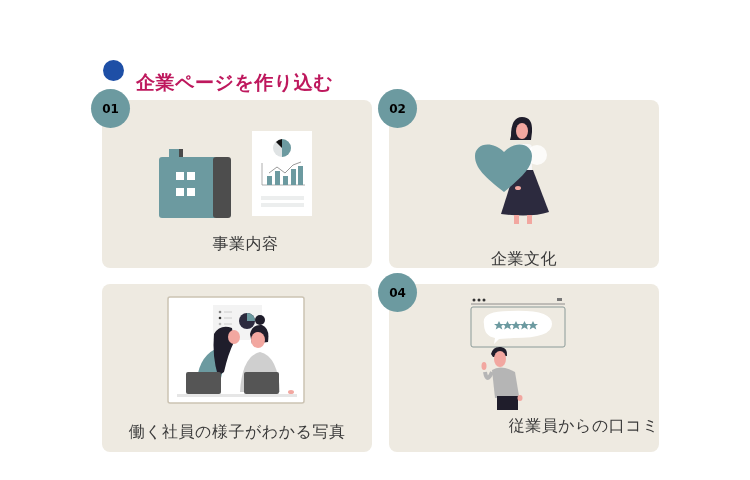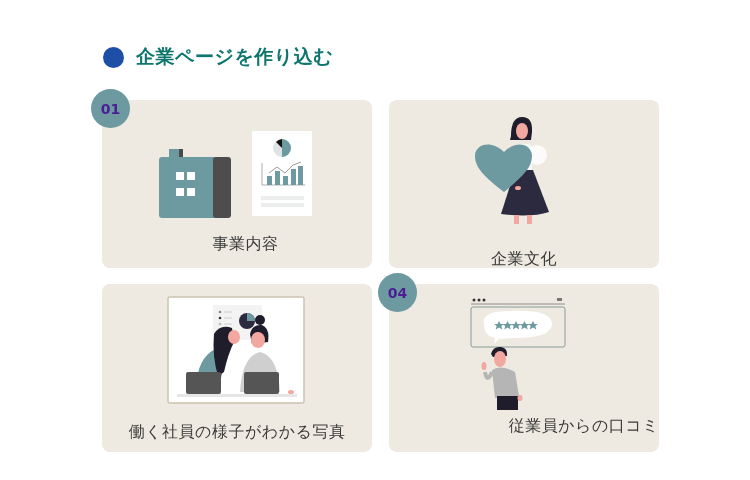--- a/index.html
+++ b/index.html
@@ -2,26 +2,26 @@
 <html><head>
 <meta charset="utf-8">
 <style>
   html, body { margin: 0; padding: 0; }
   body {
     width: 750px; height: 480px; background: #ffffff; position: relative; overflow: hidden;
     font-family: "DejaVu Sans", "Liberation Sans", sans-serif; color: #333333;
   }
   .heading { position: absolute; left: 103px; top: 44px; display: flex; align-items: center; }
   .heading-dot { width: 21px; height: 21px; border-radius: 50%; background: #1e4fa6; }
-  .heading-text { margin-left: 12px; font-size: 19px; font-weight: bold; color: #0f766e; letter-spacing: 0.5px; }
+  .heading-text { margin-left: 12px; font-size: 19px; font-weight: bold; color: #be185d; letter-spacing: 0.5px; margin-top: 26px; }
 
   .card { position: absolute; width: 270px; height: 168px; background: #eeeae1; border-radius: 8px; }
   .badge {
-    position: absolute; width: 39px; height: 39px; border-radius: 50%; background: #6c9aa0; color: #4c1d95;
-    font-size: 14px; font-weight: bold; display: flex; align-items: center; justify-content: center;
+    position: absolute; width: 39px; height: 39px; border-radius: 50%; background: #6c9aa0; color: #000000;
+    font-size: 12px; font-weight: bold; display: flex; align-items: center; justify-content: center;
     left: -11px; top: -11px;
   }
   .card-label {
     position: absolute; left: 0; right: 0; text-align: center; font-size: 16px; color: #3a3a3a; letter-spacing: 0.5px;
   }
   svg { position: absolute; overflow: visible; }
 </style>
 </head>
 <body>
 
@@ -55,20 +55,21 @@
     <rect x="189" y="69" width="5" height="16" fill="#6c9aa0"></rect>
     <rect x="196" y="66" width="5" height="19" fill="#6c9aa0"></rect>
     <polyline points="167,73 175,67 183,73 191,65 199,62" fill="none" stroke="#555" stroke-width="0.6"></polyline>
     <rect x="159" y="96" width="43" height="4" fill="#eceeee"></rect>
     <rect x="159" y="103" width="43" height="4" fill="#eceeee"></rect>
   </svg>
   <div class="card-label" style="top:134px;padding-left:17px;">事業内容</div>
 </div>
 
 <div class="card" style="left:389px; top:100px;">
+  <div class="badge">02</div>
   <svg style="left:0;top:0;" width="270" height="168">
 
     <path d="M122 36 Q122 17 133 17 Q144 17 143 32 L142 40 L121 40 Z" fill="#1f1d2b"></path>
     <ellipse cx="133" cy="31" rx="6" ry="8" fill="#f2a7a0"></ellipse>
 
     <rect x="125" y="44" width="18" height="30" rx="4" fill="#f7f7f7"></rect>
     <ellipse cx="148" cy="55" rx="10" ry="10" fill="#ffffff" opacity="0.8"></ellipse>
 
     <path d="M126 70 L144 70 L160 112 Q142 118 112 114 Z" fill="#2c2a3e"></path>
 

